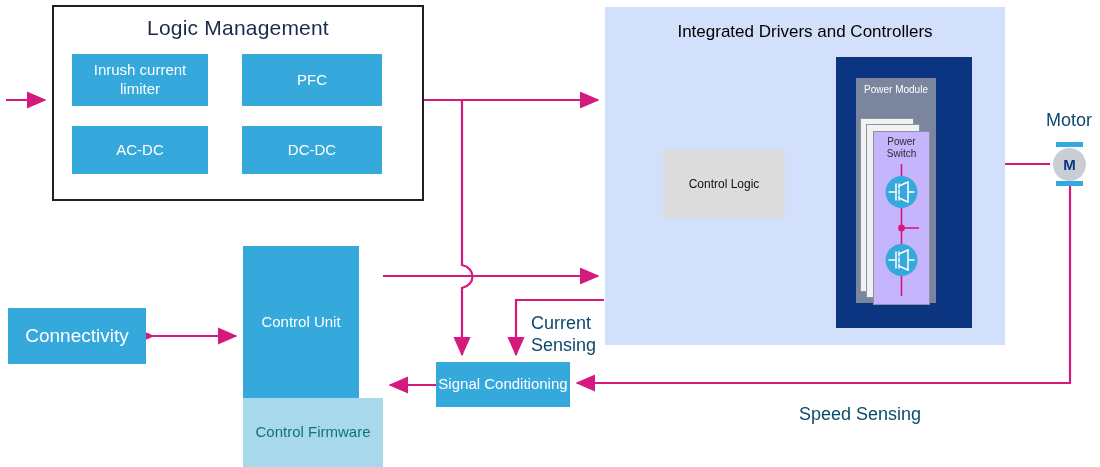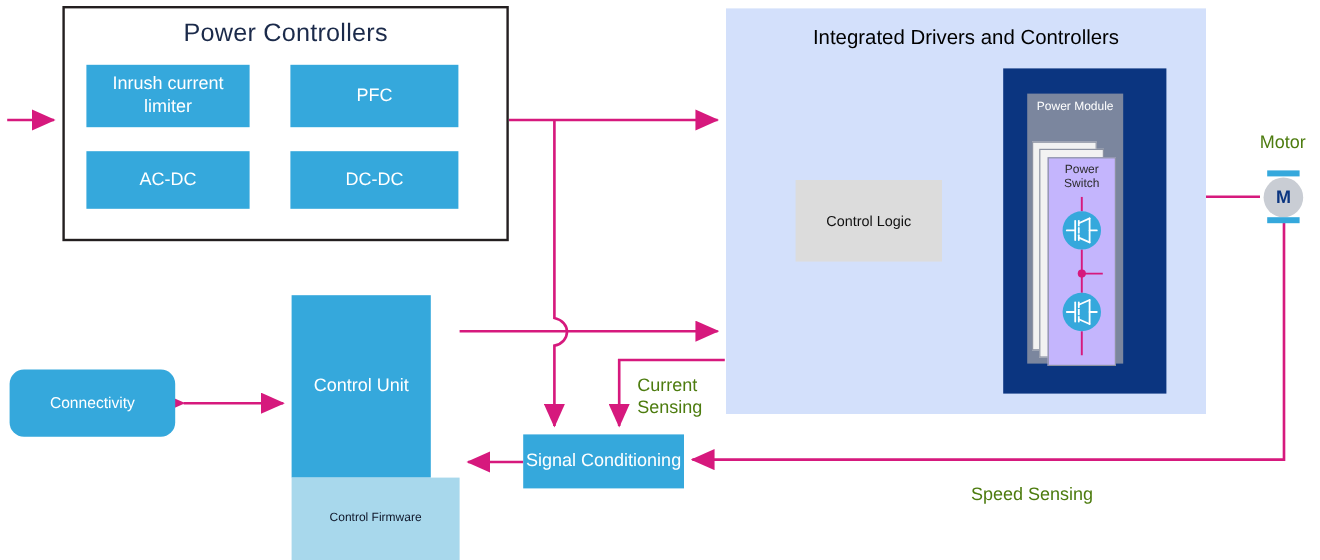--- a/index.html
+++ b/index.html
@@ -97,33 +97,33 @@
   }
 
   
   .cu {
     left: 243px; top: 246px; width: 116px; height: 152px;
     font-size: 15px;
   }
   .cfw {
     left: 243px; top: 398px; width: 140px; height: 69px;
     background: #a8d8ec;
-    color: #0f172a;
-    font-size: 10px;
+    color: #0f766e;
+    font-size: 15px;
     display: flex; align-items: center; justify-content: center;
     text-align: center; line-height: 1.25;
   }
 
-  .conn { left: 8px; top: 308px; width: 138px; height: 56px; font-size: 13px; border-radius: 12px; }
+  .conn { left: 8px; top: 308px; width: 138px; height: 56px; font-size: 19px; }
   .sigc { left: 436px; top: 362px; width: 134px; height: 45px; font-size: 15px; }
 
   
   .label {
-    color: #4d7c0f;
-    font-size: 15px;
+    color: #0c4a6e;
+    font-size: 18px;
     line-height: 1.22;
   }
   .lbl-current { left: 531px; top: 313px; width: 90px; }
   .lbl-speed   { left: 780px; top: 404px; width: 160px; text-align: center; }
   .lbl-motor   { left: 1038px; top: 110px; width: 62px; text-align: center; }
 
   
   .motor-body {
     left: 1053px; top: 148px; width: 33px; height: 33px;
     border-radius: 50%;
@@ -174,21 +174,21 @@
 
       <path d="M153,336 L236,336" marker-start="url(#ah)" marker-end="url(#ah)"></path>
 
       <path d="M1005,164 L1050,164"></path>
 
       <path d="M1070,183 L1070,383 L577,383" marker-end="url(#ah)"></path>
     </g>
   </svg>
 
   <div class="abs pm-box"></div>
-  <div class="abs pm-title">Power Controllers</div>
+  <div class="abs pm-title">Logic Management</div>
 
   <div class="abs blue pm-inrush">Inrush current limiter</div>
   <div class="abs blue pm-pfc">PFC</div>
   <div class="abs blue pm-acdc">AC-DC</div>
   <div class="abs blue pm-dcdc">DC-DC</div>
 
   <div class="abs idc-panel"></div>
   <div class="abs idc-title">Integrated Drivers and Controllers</div>
 
   <div class="abs ctrl-logic">Control Logic</div>

